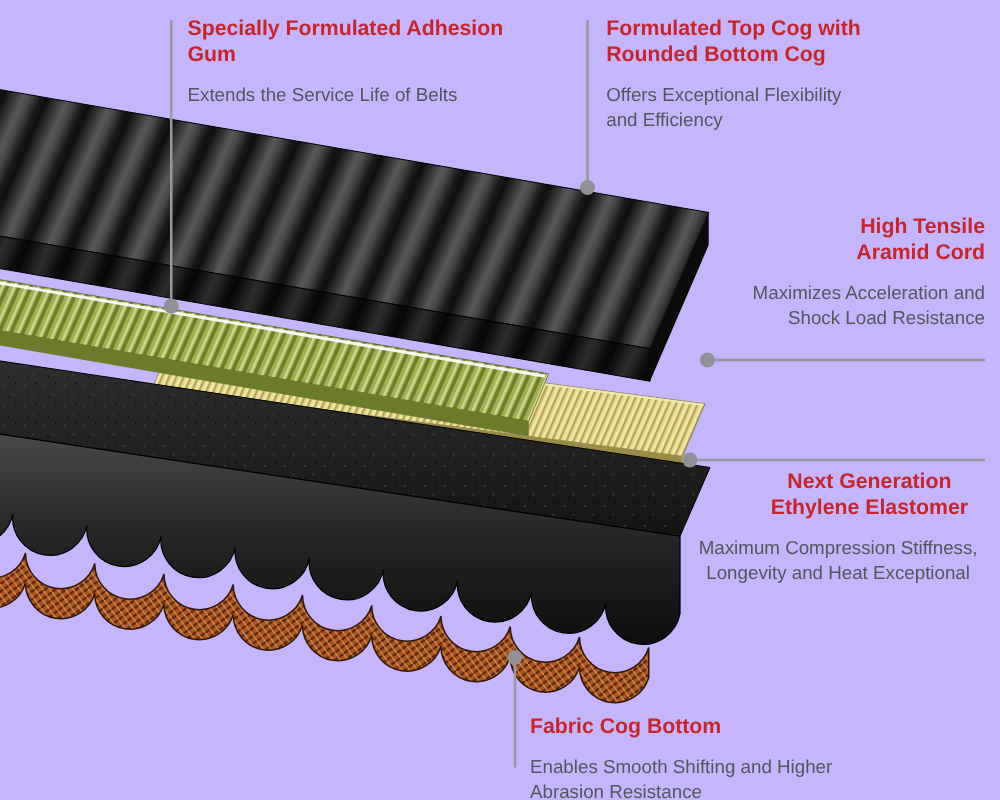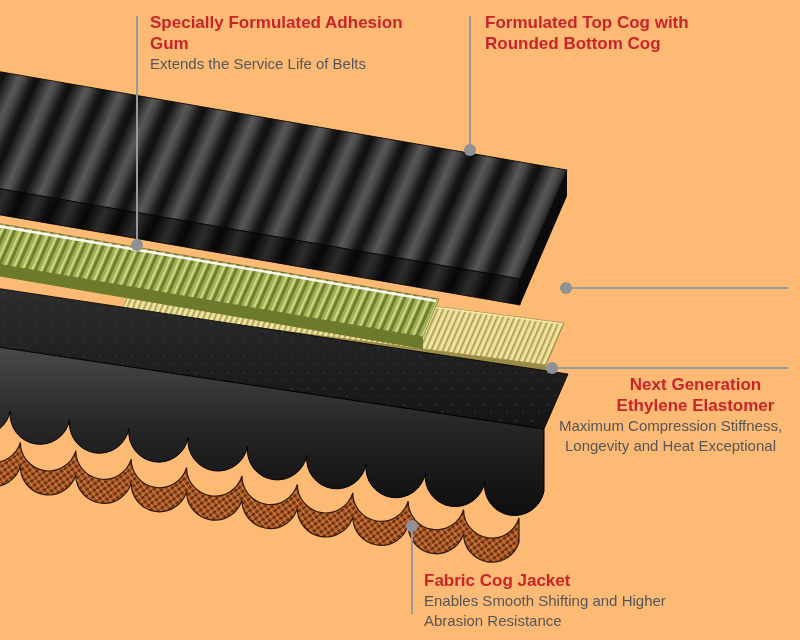--- a/index.html
+++ b/index.html
@@ -1,21 +1,21 @@
 <!DOCTYPE html>
 <html><head>
 <meta charset="utf-8">
 <style>
   html,body{margin:0;padding:0;background:#ffffff;}
-  .stage{position:relative;width:800px;height:640px;overflow:hidden;background:#fdba74;
+  .stage{position:relative;width:800px;height:640px;overflow:hidden;background:#c4b5fd;
          font-family:"Liberation Sans",sans-serif;}
   .stage svg{position:absolute;left:0;top:0;}
   .callout{position:absolute;z-index:5;}
   .co-heading{color:#c8242a;font-weight:700;font-size:17px;line-height:21px;}
-  .co-body{color:#54565a;font-size:15px;line-height:20px;margin-top:0;}
+  .co-body{color:#54565a;font-size:15px;line-height:20px;margin-top:13px;}
   .co-gum{left:150px;top:12px;width:280px;}
   .co-topcog{left:485px;top:12px;width:205px;}
   .co-aramid{right:12px;top:170px;width:230px;text-align:right;}
   .co-aramid .co-heading{max-width:150px;margin-left:auto;}
   .co-elastomer{right:12px;top:374px;width:235px;text-align:center;}
   .co-elastomer .co-heading{max-width:185px;margin-left:auto;}
   .co-jacket{left:424px;top:570px;width:250px;}
 </style>
 </head>
 <body>
@@ -129,28 +129,31 @@
     </g>
   </svg>
 
   <div class="callout co-gum">
     <div class="co-heading">Specially Formulated Adhesion Gum</div>
     <div class="co-body">Extends the Service Life of Belts</div>
   </div>
 
   <div class="callout co-topcog">
     <div class="co-heading">Formulated Top Cog with Rounded Bottom Cog</div>
+    <div class="co-body">Offers Exceptional Flexibility and Efficiency</div>
   </div>
 
   <div class="callout co-aramid">
+    <div class="co-heading">High Tensile Aramid Cord</div>
+    <div class="co-body">Maximizes Acceleration and Shock Load Resistance</div>
   </div>
 
   <div class="callout co-elastomer">
     <div class="co-heading">Next Generation Ethylene Elastomer</div>
     <div class="co-body">Maximum Compression Stiffness, Longevity and Heat Exceptional</div>
   </div>
 
   <div class="callout co-jacket">
-    <div class="co-heading">Fabric Cog Jacket</div>
+    <div class="co-heading">Fabric Cog Bottom</div>
     <div class="co-body">Enables Smooth Shifting and Higher Abrasion Resistance</div>
   </div>
 
 </div>
 
 </body></html>

